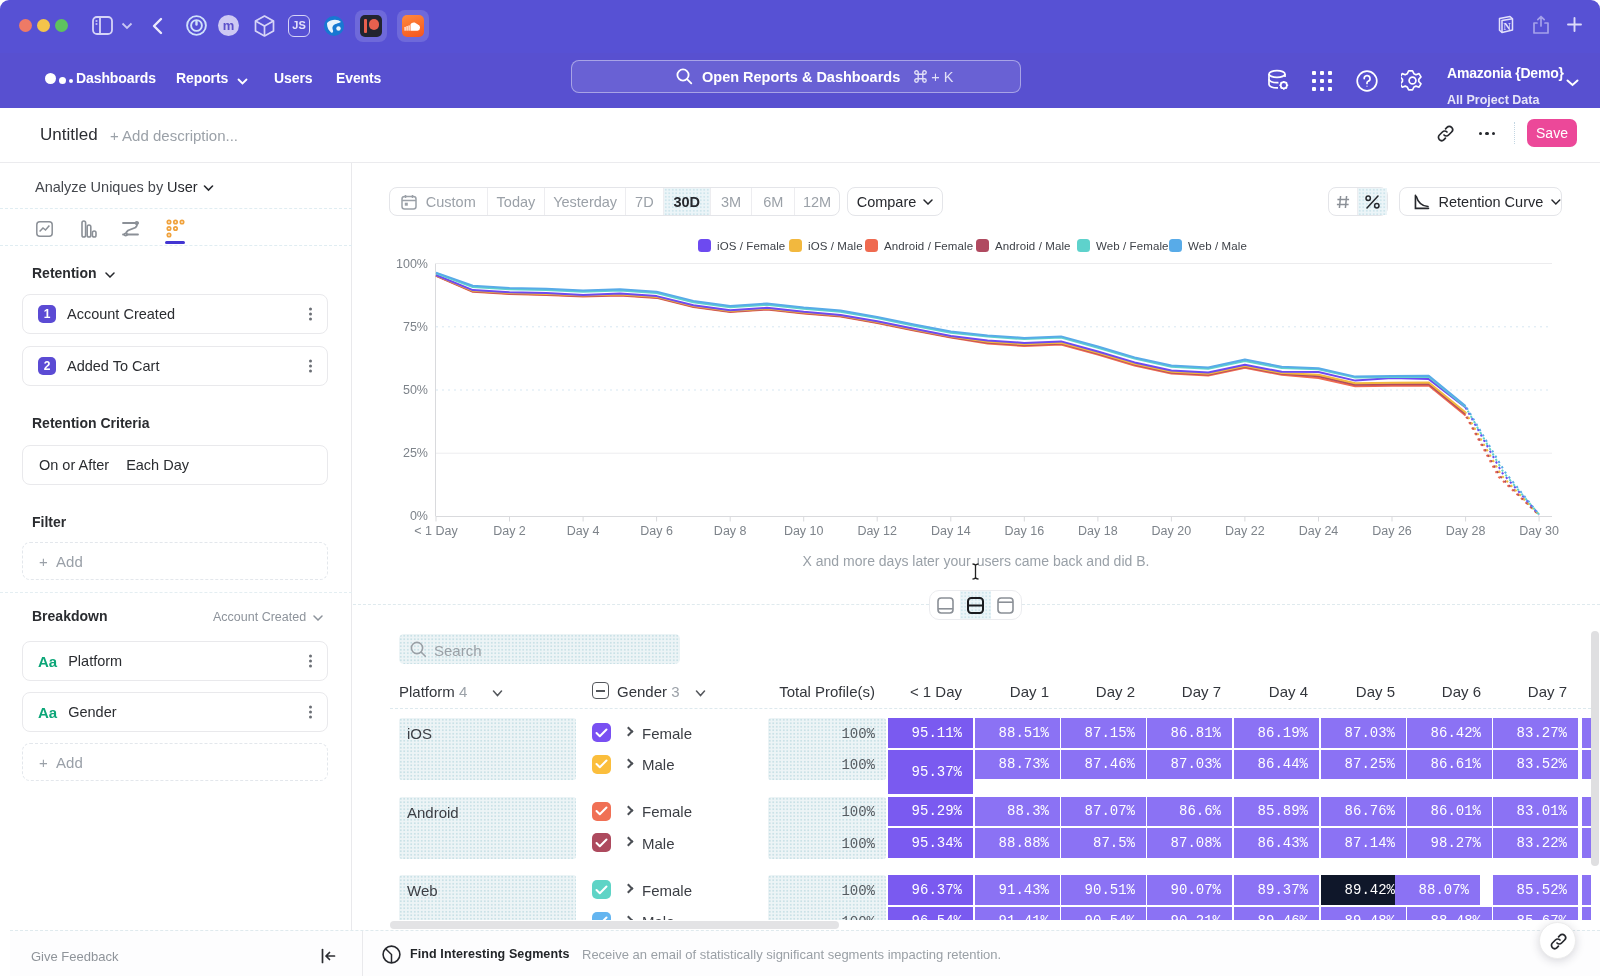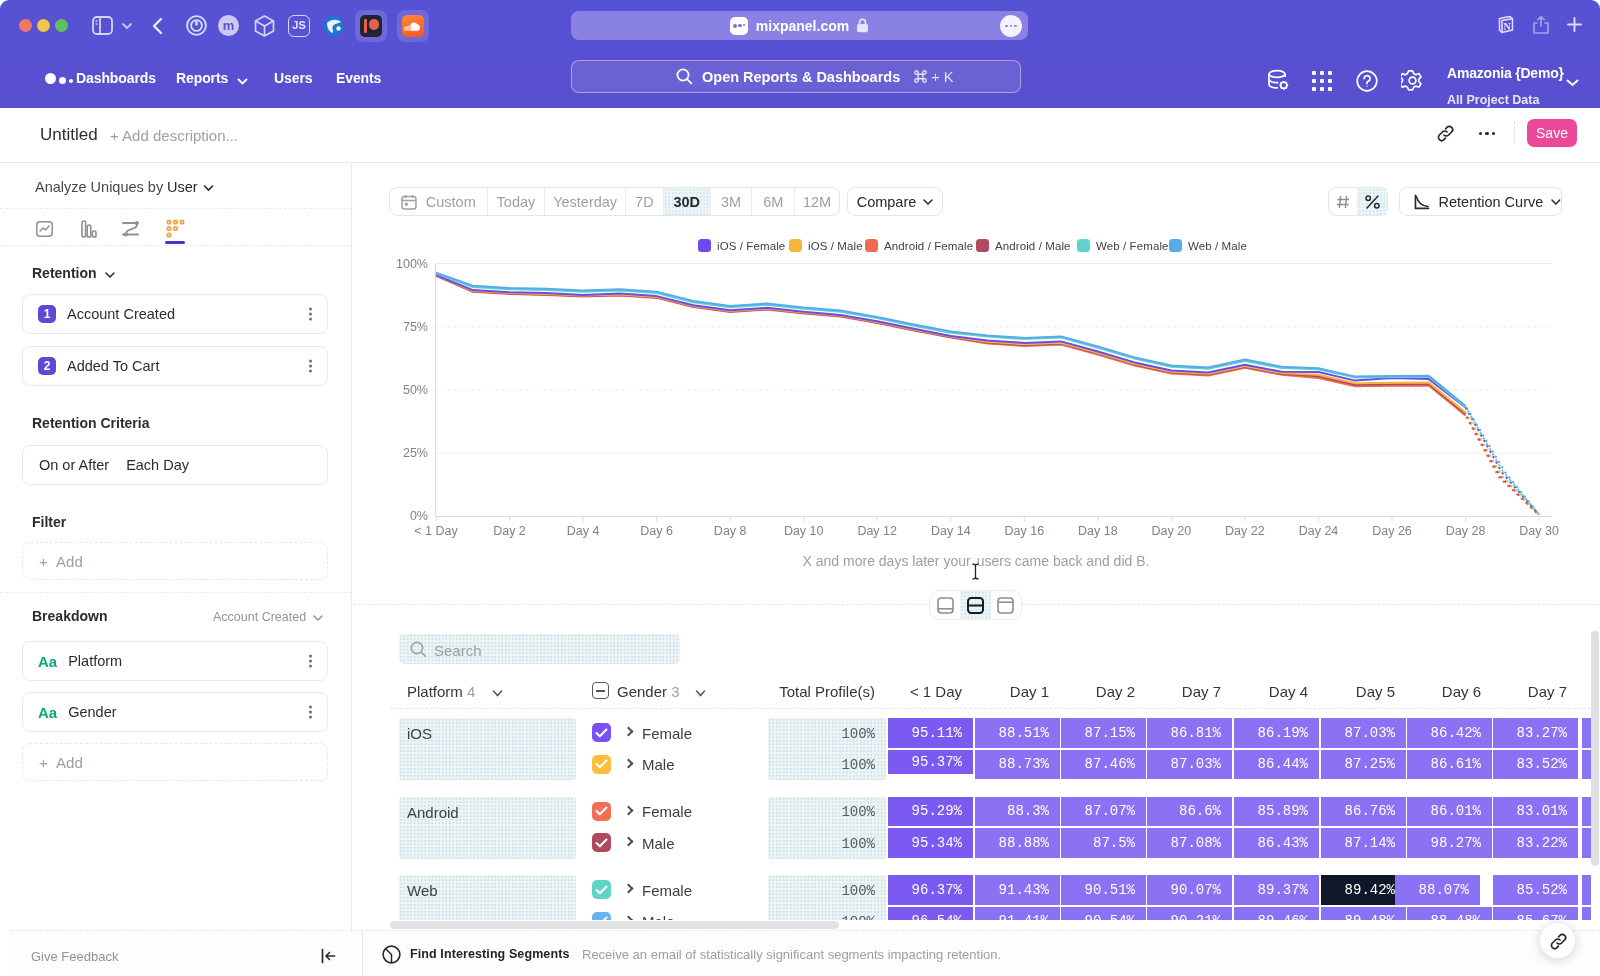--- a/index.html
+++ b/index.html
@@ -105,37 +105,20 @@
   <div class="abs" style="left:397px;top:10px;width:32px;height:32px;background:rgba(255,255,255,0.14);border-radius:8px;"></div>
   <div class="abs" style="left:402px;top:15px;width:22px;height:22px;background:linear-gradient(160deg,#ff8a3c,#f5541e);border-radius:5px;">
     <svg class="abs" style="left:2px;top:6px;" width="18" height="10" viewBox="0 0 18 10" fill="#fff">
         <path d="M13.5 3.2 A 3.4 3.4 0 0 1 13.5 9.8 L6.5 9.8 L6.5 3.5 C7.3 1.3 10.8 0.6 12.3 2.6 Z"></path>
         <rect x="4.5" y="4.2" width="1.2" height="5.6" rx="0.6"></rect>
         <rect x="2.5" y="5" width="1.2" height="4.8" rx="0.6"></rect>
         <rect x="0.5" y="5.8" width="1.2" height="4" rx="0.6"></rect>
       </svg>
   </div>
 
-  <div id="urlbar" class="abs">
-    <div style="width:18px;height:18px;background:#fff;border-radius:5px;position:relative;margin-right:8px;">
-      <i style="position:absolute;left:3px;top:7px;width:4.5px;height:4.5px;border-radius:50%;background:#7b72e0;"></i>
-      <i style="position:absolute;left:8.5px;top:7px;width:3.4px;height:3.4px;border-radius:50%;background:#7b72e0;"></i>
-      <i style="position:absolute;left:12.8px;top:7px;width:2.4px;height:2.4px;border-radius:50%;background:#7b72e0;"></i>
-    </div>
-    <span>mixpanel.com</span>
-    <svg style="margin-left:7px;" width="13" height="15" viewBox="0 0 13 15" fill="none">
-        <rect x="1" y="6" width="11" height="8.3" rx="1.8" fill="#e7e5fb"></rect>
-        <path d="M3.5 6 V4.4 a3 3 0 0 1 6 0 V6" stroke="#e7e5fb" stroke-width="1.7" fill="none"></path>
-      </svg>
-    <div style="position:absolute;right:6px;top:3.5px;width:22px;height:22px;background:#f4f3fd;border-radius:50%;">
-      <i style="position:absolute;left:5px;top:10px;width:2.6px;height:2.6px;border-radius:50%;background:#8a82e4;"></i>
-      <i style="position:absolute;left:9.6px;top:10px;width:2.6px;height:2.6px;border-radius:50%;background:#8a82e4;"></i>
-      <i style="position:absolute;left:14.2px;top:10px;width:2.6px;height:2.6px;border-radius:50%;background:#8a82e4;"></i>
-    </div>
-  </div>
 
   <svg class="abs" style="left:1496px;top:15px;" width="19" height="19" viewBox="0 0 19 19" fill="none" stroke="#e3e1fb" stroke-width="1.5">
       <path d="M3.5 3.5 L14 1.5 L16.5 3.8 L16.5 15 L6 17.5 L3.5 15.2 Z" stroke-linejoin="round"></path>
       <path d="M6 17.5 L6 5.5 L16.5 3.8" stroke-linejoin="round"></path>
       <text x="7.6" y="14.5" font-size="10" font-weight="bold" fill="#e3e1fb" stroke="none" font-family="Liberation Serif,serif">N</text>
     </svg>
   <svg class="abs" style="left:1532px;top:14px;" width="18" height="21" viewBox="0 0 18 21" fill="none" stroke="rgba(230,228,252,0.55)" stroke-width="1.7" stroke-linecap="round" stroke-linejoin="round">
       <path d="M2 9 H5 M13 9 H16 M16 9 V19 H2 V9"></path>
       <path d="M9 12 V2.5 M9 2.5 L5.8 5.7 M9 2.5 L12.2 5.7"></path>
     </svg>
@@ -460,21 +443,21 @@
     </div>
 </div>
 
 <div id="table" class="abs" style="left:353px;top:628px;width:1238px;height:292px;overflow:hidden;">
 <div class="hatch abs" style="left:46px;top:6px;width:281px;height:30px;border-radius:5px;"></div>
 <svg class="abs" style="left:57px;top:13px;" width="17" height="17" viewBox="0 0 17 17" fill="none" stroke="#9aa0a6" stroke-width="1.6" stroke-linecap="round">
       <circle cx="7" cy="7" r="5.6"></circle>
       <path d="M11.3 11.3 L15.3 15.3"></path>
     </svg>
 <span class="abs" style="left:81px;top:14px;font-size:15px;color:#9aa0a6;">Search</span>
-<span class="th" style="left:54px;top:55px;">Platform <span class="thgray">4</span></span>
+<span class="th" style="left:46px;top:55px;">Platform <span class="thgray">4</span></span>
 <svg class="abs" style="left:139px;top:62px;" width="11" height="7" viewBox="0 0 11 7" fill="none" stroke="#54575c" stroke-width="1.5" stroke-linecap="round">
       <path d="M1.5 1 L5.5 5.5 L9.5 1"></path>
     </svg>
 <div class="abs" style="left:239px;top:54px;width:17px;height:17px;border:1.6px solid #54575c;border-radius:4px;"></div>
 <div class="abs" style="left:243px;top:61.5px;width:9px;height:2px;background:#54575c;"></div>
 <span class="th" style="left:264px;top:55px;">Gender <span class="thgray">3</span></span>
 <svg class="abs" style="left:342px;top:62px;" width="11" height="7" viewBox="0 0 11 7" fill="none" stroke="#54575c" stroke-width="1.5" stroke-linecap="round">
       <path d="M1.5 1 L5.5 5.5 L9.5 1"></path>
     </svg>
 <div class="th" style="left:380px;top:55px;width:142px;text-align:right;">Total Profile(s)</div>
@@ -524,21 +507,21 @@
     </div>
 <div class="pcell" style="left:1228.5px;top:90.0px;width:9.5px;height:29.5px;background:#8b72f4;"></div>
 <div class="cbx abs" style="left:239px;top:126.8px;background:#fbbe3c;">
       <svg width="13" height="10" viewBox="0 0 13 10" fill="none" stroke="#fff" stroke-width="2" stroke-linecap="round" stroke-linejoin="round">
         <path d="M1.5 5 L4.8 8.2 L11.5 1.5"></path>
       </svg>
     </div>
 <div class="garrow abs" style="left:272px;top:131.8px;transform:rotate(45deg);"></div>
 <span class="glabel" style="left:289px;top:128.2px;">Male</span>
 <div class="abs mono" style="left:415px;top:129.2px;width:107px;text-align:right;font-size:14px;color:#555b61;">100%</div>
-<div class="pcell" style="left:535px;top:121.5px;width:85px;height:24px;background:#7a5af0;">
+<div class="pcell" style="left:535px;top:121.5px;width:85px;height:44px;background:#7a5af0;">
       <span>95.37%</span>
     </div>
 <div class="pcell" style="left:622px;top:121.5px;width:85px;height:29.5px;background:#8b72f4;">
       <span>88.73%</span>
     </div>
 <div class="pcell" style="left:708px;top:121.5px;width:85px;height:29.5px;background:#8b72f4;">
       <span>87.46%</span>
     </div>
 <div class="pcell" style="left:794px;top:121.5px;width:85px;height:29.5px;background:#8b72f4;">
       <span>87.03%</span>

